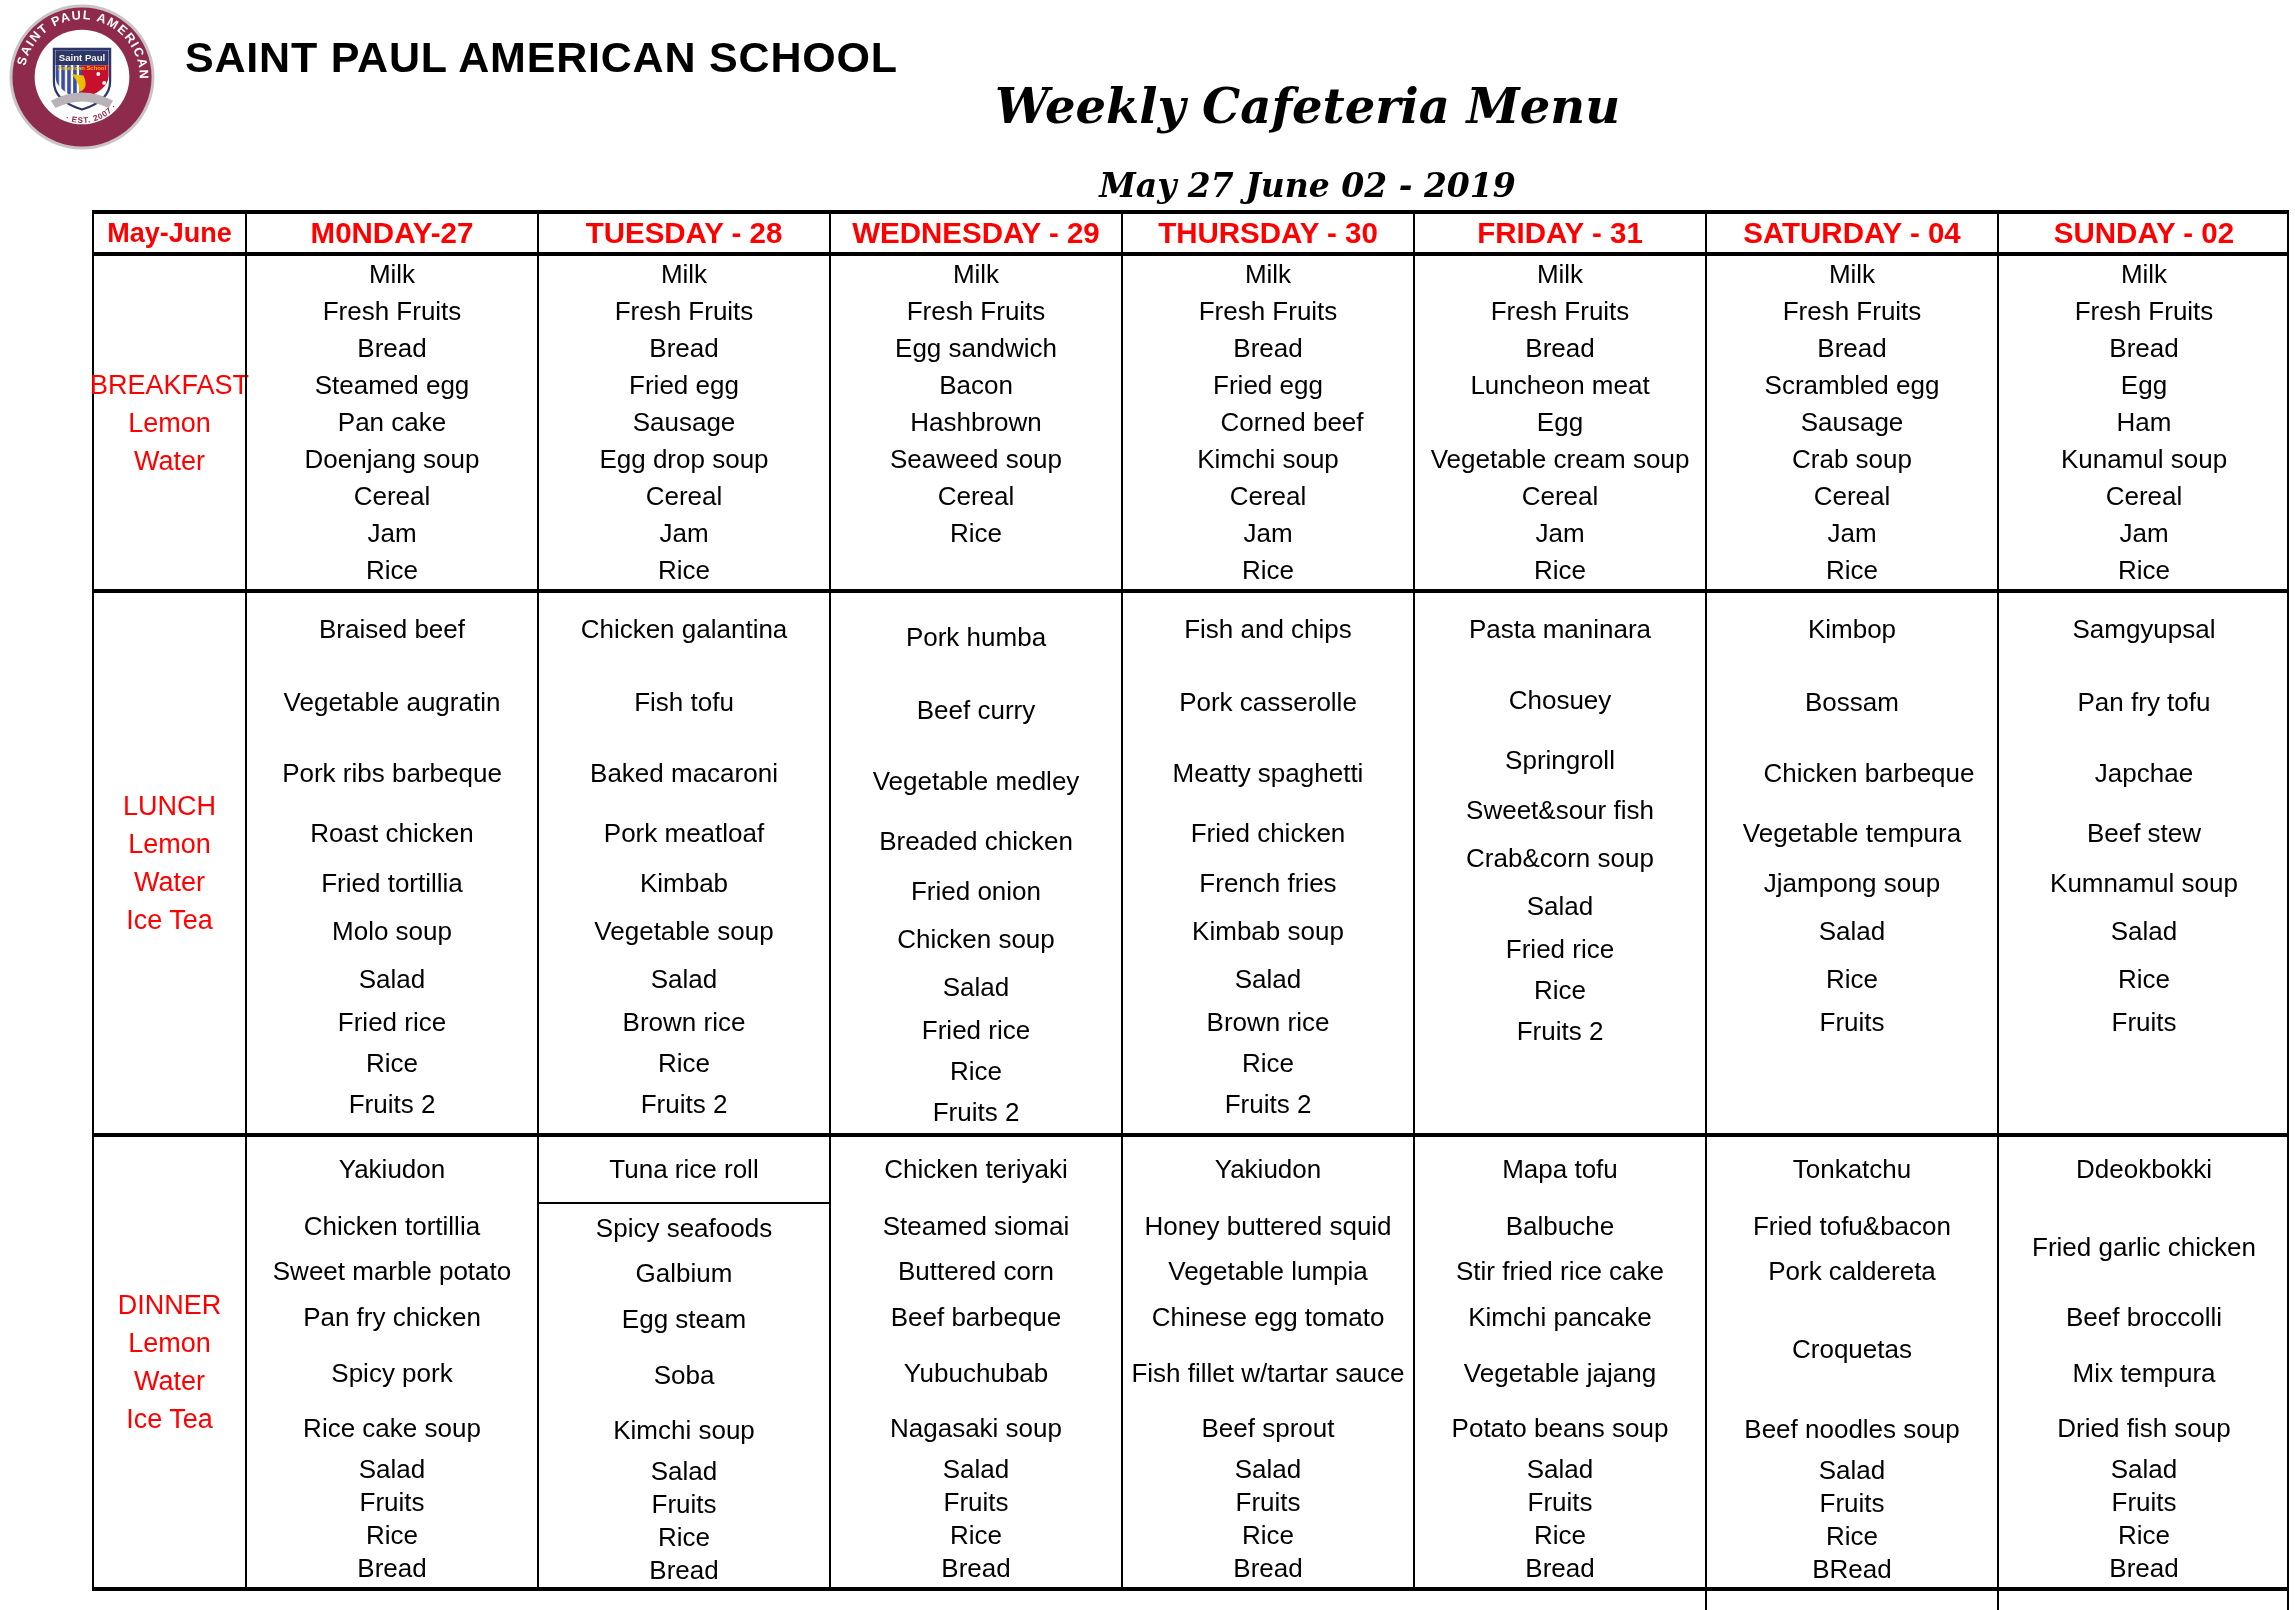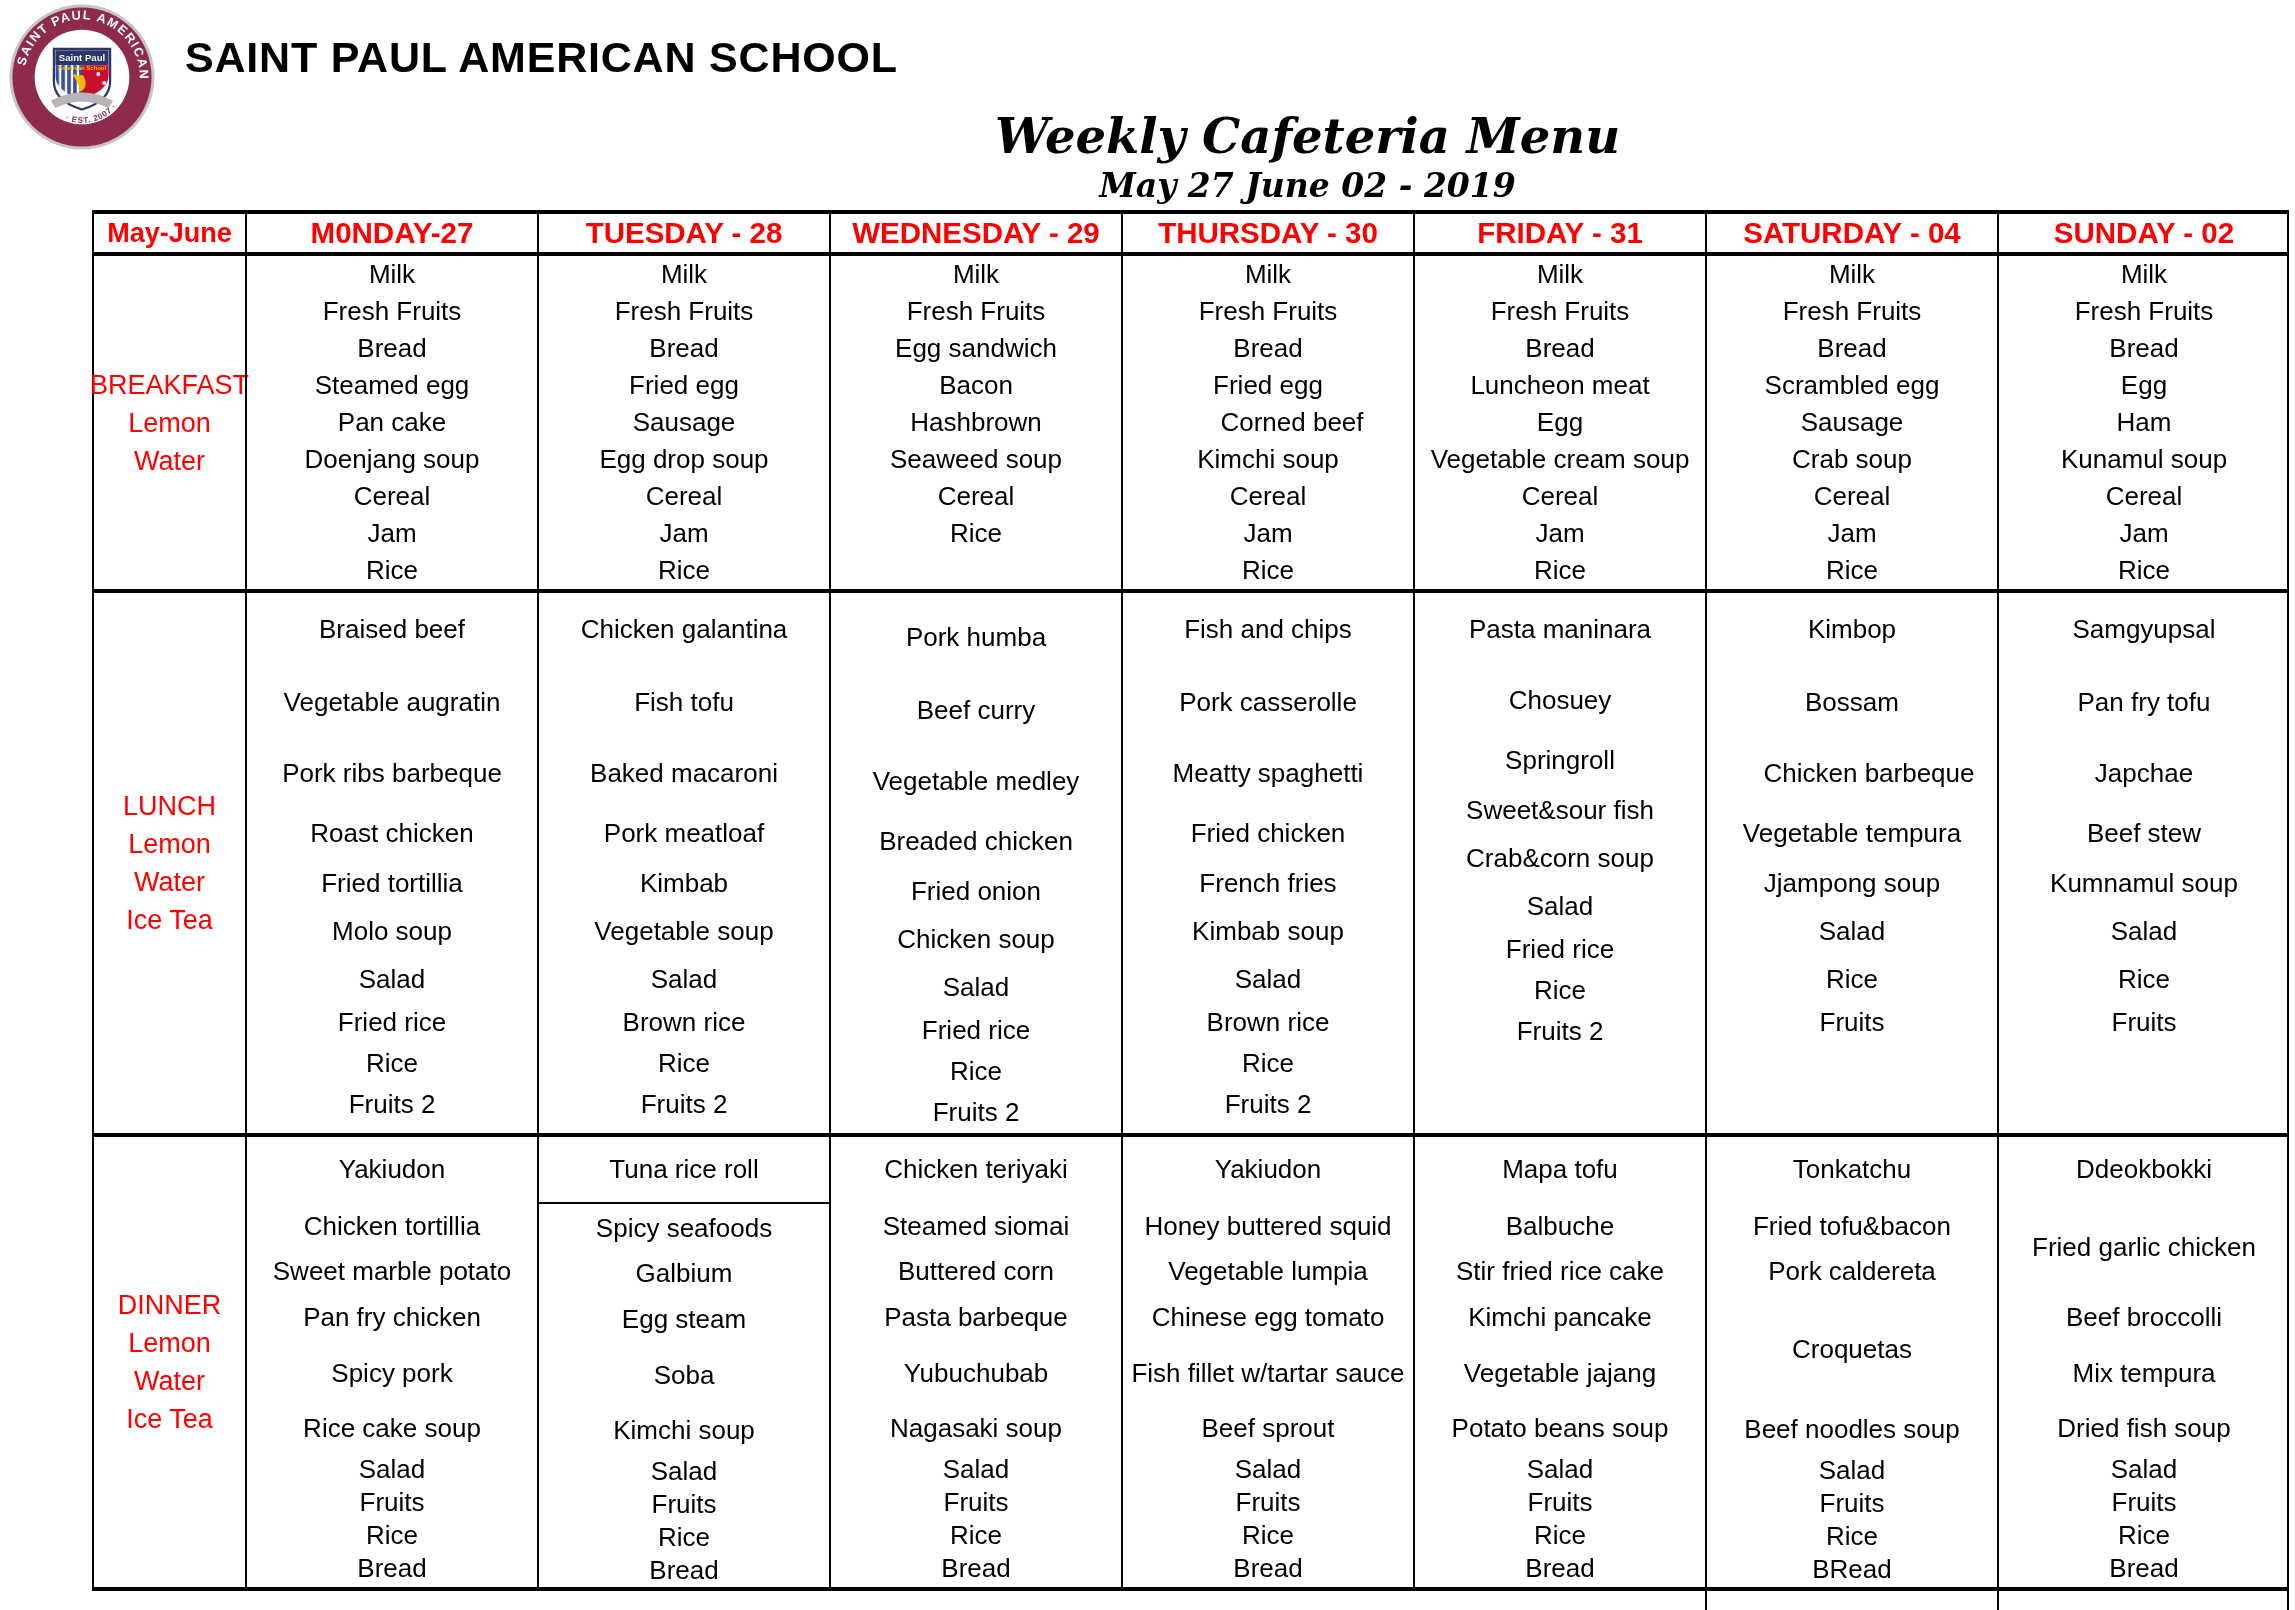--- a/index.html
+++ b/index.html
@@ -5,21 +5,21 @@
   html,body{margin:0;padding:0;background:#ffffff;}
   body{width:2295px;height:1610px;position:relative;overflow:hidden;
        font-family:"Liberation Sans","DejaVu Sans",sans-serif;color:#000;}
 
   
   .page-header{position:absolute;left:0;top:0;width:2295px;height:210px;}
   .logo{position:absolute;left:8px;top:3.2px;width:148px;height:148px;}
   .school-name{position:absolute;left:185px;top:33px;font-size:43px;font-weight:bold;
                letter-spacing:0.8px;white-space:nowrap;}
   .script{font-family:"DejaVu Serif","Liberation Serif",serif;font-style:italic;font-weight:bold;}
-  .menu-title{position:absolute;left:877px;top:108px;width:861px;text-align:center;
+  .menu-title{position:absolute;left:877px;top:78px;width:861px;text-align:center;
               font-size:48px;}
   .date-range{position:absolute;left:877px;top:166px;width:861px;text-align:center;
               font-size:33px;}
 
   
   .menu-table{position:absolute;left:92px;top:210px;width:2197px;}
   .t-row{display:grid;grid-template-columns:151px repeat(7,292px);
          border-left:2.4px solid #000;border-right:2.4px solid #000;box-sizing:content-box;}
   .t-row .cell{border-left:2.4px solid #000;box-sizing:border-box;min-width:0;}
   .t-row .cell:first-child{border-left:none;}
@@ -292,21 +292,21 @@
         <div class="item" style="height: 49px;">Kimchi soup</div>
         <div class="item" style="height: 33px;">Salad</div>
         <div class="item" style="height: 33px;">Fruits</div>
         <div class="item" style="height: 33px;">Rice</div>
         <div class="item" style="height: 33px;">Bread</div>
       </div>
       <div class="cell day-cell">
         <div class="item" style="height: 65px;">Chicken teriyaki</div>
         <div class="item" style="height: 48px;">Steamed siomai</div>
         <div class="item" style="height: 43px;">Buttered corn</div>
-        <div class="item" style="height: 49px;">Pasta barbeque</div>
+        <div class="item" style="height: 49px;">Beef barbeque</div>
         <div class="item" style="height: 62px;">Yubuchubab</div>
         <div class="item" style="height: 49px;">Nagasaki soup</div>
         <div class="item" style="height: 33px;">Salad</div>
         <div class="item" style="height: 33px;">Fruits</div>
         <div class="item" style="height: 33px;">Rice</div>
         <div class="item" style="height: 33px;">Bread</div>
       </div>
       <div class="cell day-cell">
         <div class="item" style="height: 65px;">Yakiudon</div>
         <div class="item" style="height: 48px;">Honey buttered squid</div>

